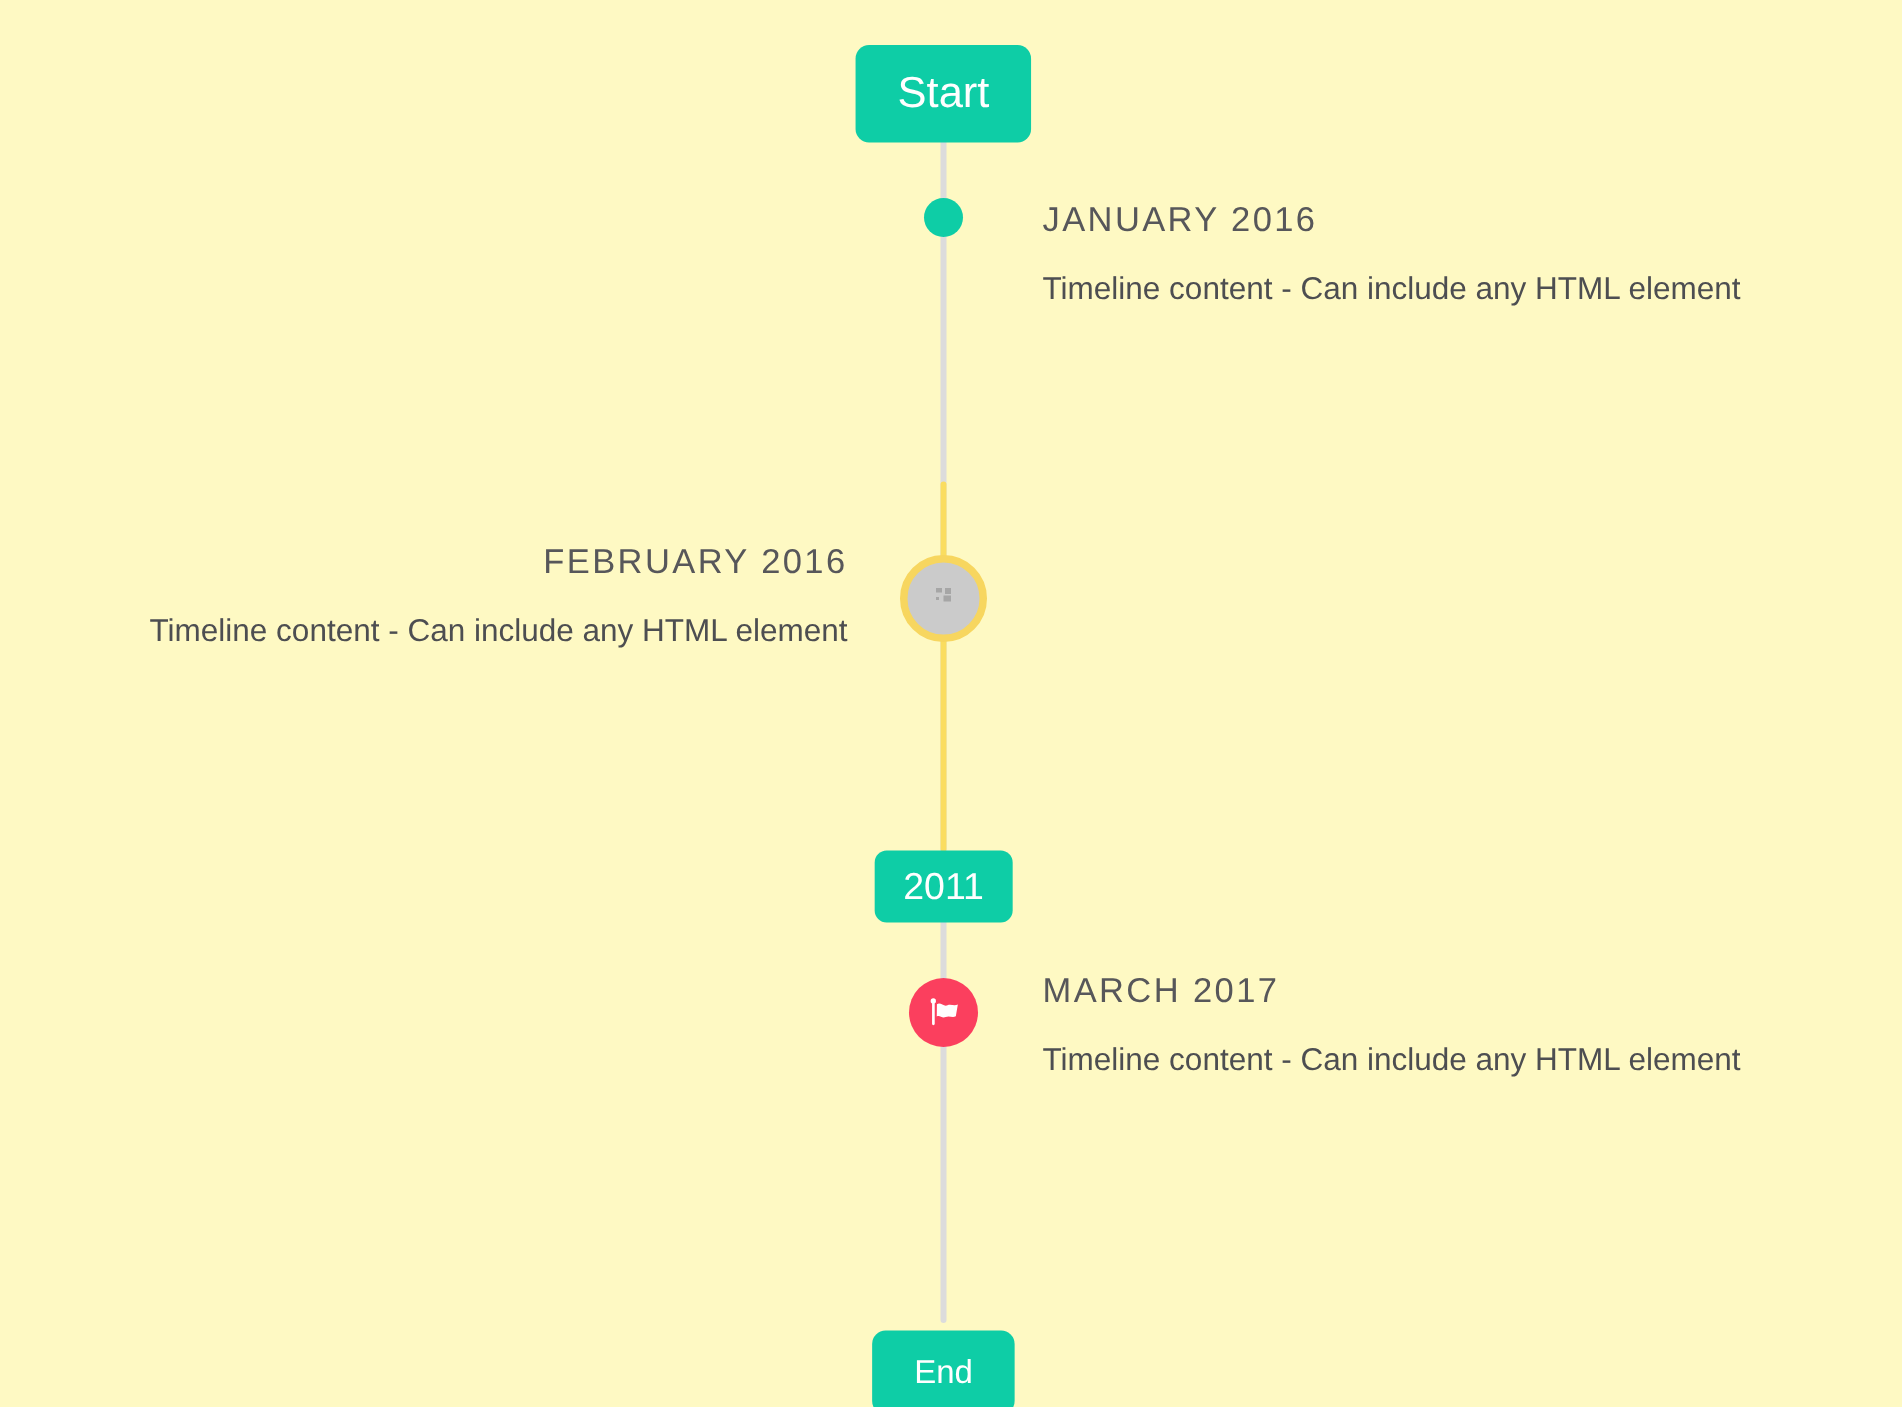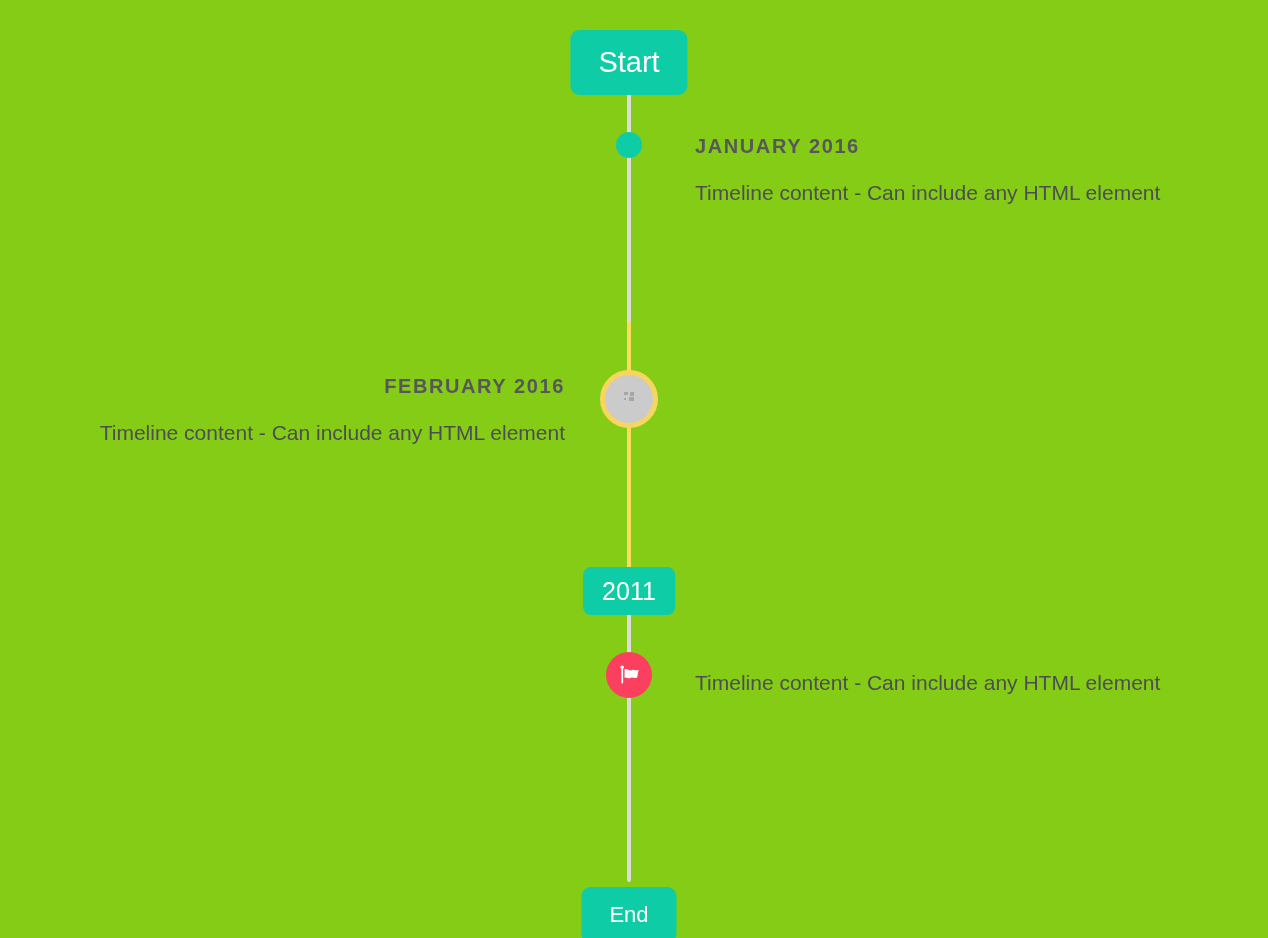--- a/index.html
+++ b/index.html
@@ -10,21 +10,21 @@
     --line-gray: #DCDCDC;
     --disc-gray: #CBCBCB;
     --title-text: #57575A;
     --content-text: #4D4E51;
   }
   html, body { margin: 0; padding: 0; background: #ffffff; }
   .canvas {
     position: relative;
     width: 1268px;
     height: 938px;
-    background: #84cc16;
+    background: #fef9c3;
     overflow: hidden;
     font-family: "Liberation Sans", "DejaVu Sans", sans-serif;
   }
 
   
   .line {
     position: absolute;
     left: 627px; top: 60px;
     width: 4px; height: 822px;
     background: var(--line-gray);
@@ -80,38 +80,38 @@
     border-radius: 50%;
     background: var(--flag-red);
     display: flex;
     align-items: center;
     justify-content: center;
   }
 
   
   .item { position: absolute; }
   .item .title {
-    font-size: 20px;
-    font-weight: 700;
+    font-size: 23px;
+    font-weight: 400;
     letter-spacing: 1.6px;
     line-height: 24px;
     color: var(--title-text);
     text-transform: uppercase;
   }
   .item .content {
     margin-top: 11px;
     font-size: 21px;
     line-height: 48px;
     color: var(--content-text);
     width: 534px;
   }
   .item.right-side { left: 695px; }
   .item.left-side  { right: 703px; text-align: right; }
   .item-jan { top: 134px; }
-  .item-feb { top: 362px; margin-top: 12px; }
+  .item-feb { top: 362px; }
   .item-mar { top: 648px; }
 
   .broken-img-icon svg rect { fill: #A6A6A6; }
 </style>
 </head>
 <body>
 
 <div class="canvas">
 
   <div class="line"></div>
@@ -146,18 +146,19 @@
     <span style="display:flex;">
       <svg width="25" height="25" viewBox="0 0 24 24" aria-hidden="true">
         <circle cx="5" cy="4.1" r="1.7" fill="#ffffff"></circle>
         <rect x="4.2" y="5" width="1.7" height="14.6" rx="0.85" fill="#ffffff"></rect>
         <path d="M7.3 6.3 C9.6 4.6 11.6 8.1 14.1 6.9 C16.3 5.9 18.2 7.7 20.7 6.4
                  L19.4 13.9 C17.1 15.1 15.3 13.3 12.9 14.4 C10.5 15.5 9.2 13.0 7.2 14.1 Z" fill="#ffffff"></path>
       </svg>
     </span>
   </div>
   <div class="item right-side item-mar">
+    <div class="title">MARCH 2017</div>
     <div class="content">Timeline content - Can include any HTML element</div>
   </div>
 
   <div class="badge end">End</div>
 
 </div>
 
 </body></html>

